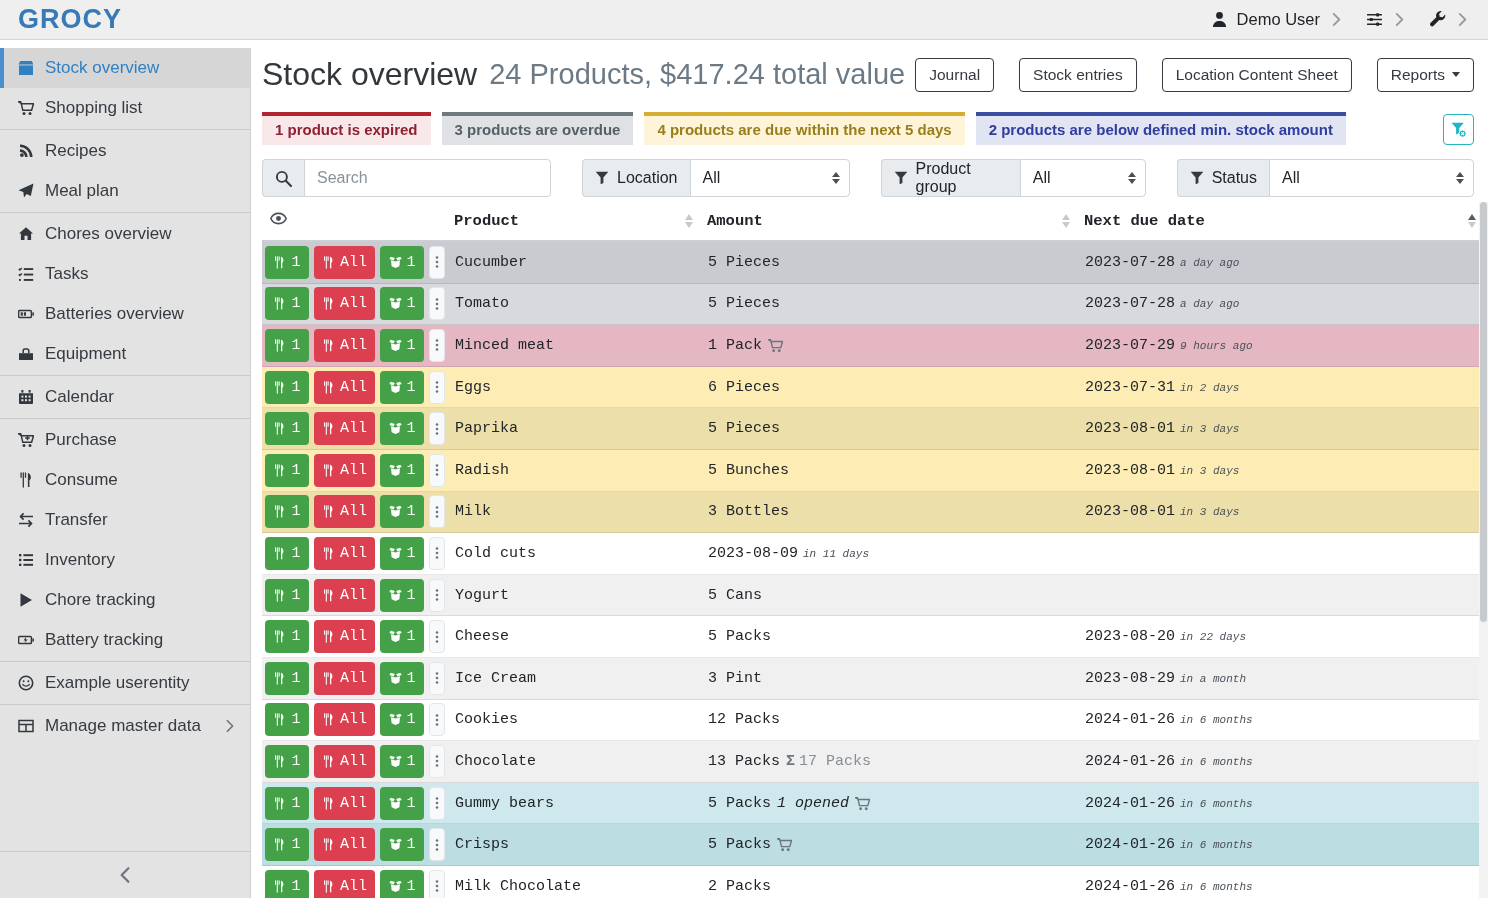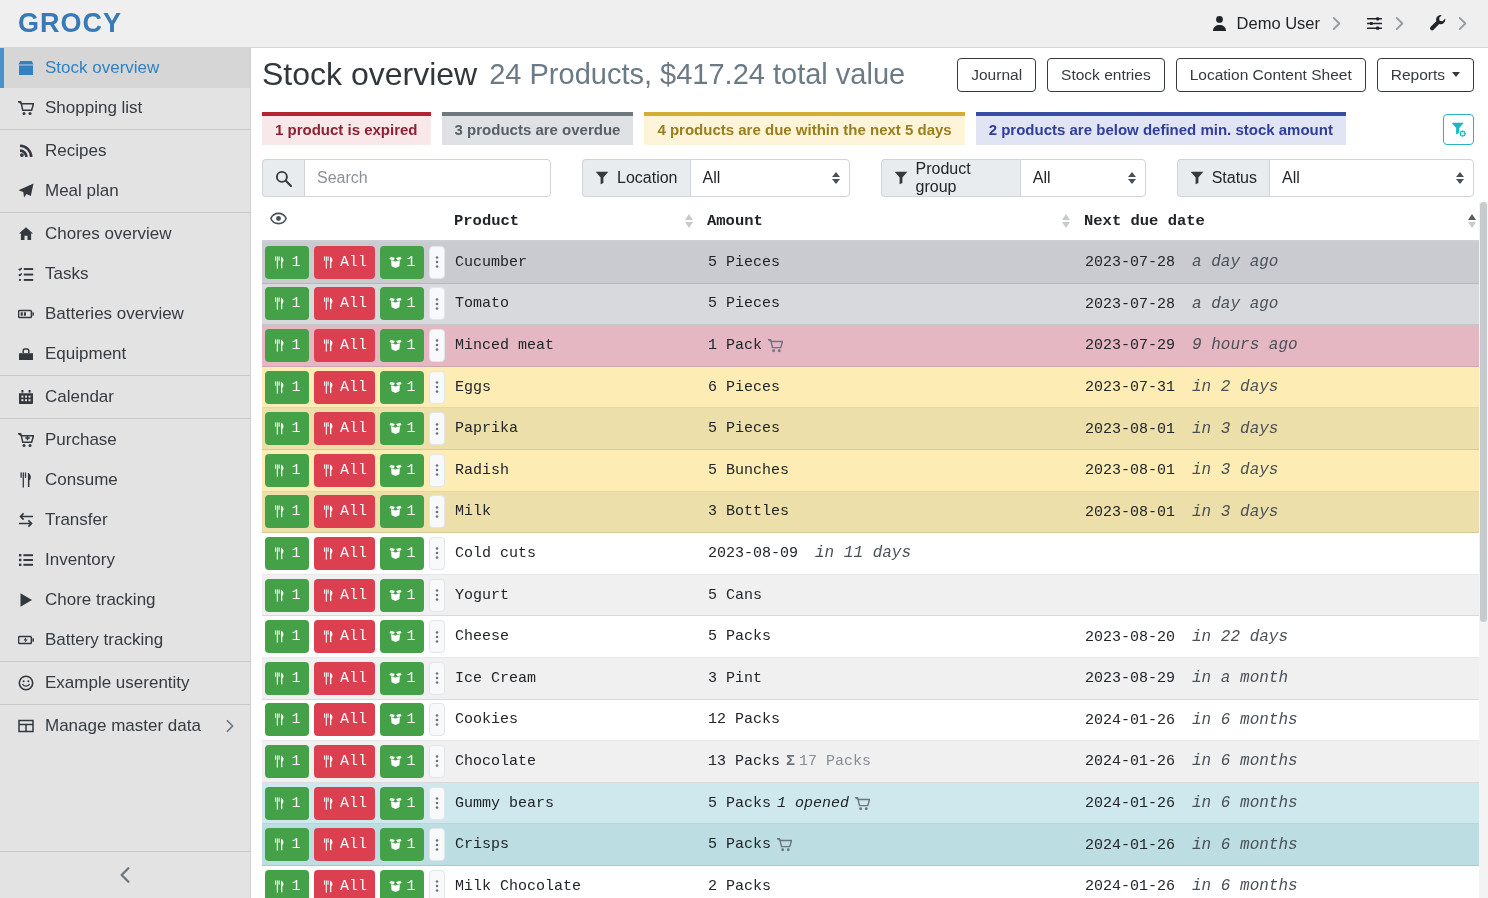--- a/index.html
+++ b/index.html
@@ -1,20 +1,20 @@
 <!DOCTYPE html>
 <html><head>
 <meta charset="utf-8">
 <style>
   * { margin:0; padding:0; box-sizing:border-box; }
   html,body { width:1488px; height:898px; overflow:hidden; background:#fff;
     font-family:"Liberation Sans", sans-serif; color:#212529; }
 
   
-  .topbar { position:fixed; left:0; top:0; right:0; height:48px; background:#efefef;
+  .topbar { position:fixed; left:0; top:0; right:0; height:40px; background:#efefef;
     border-bottom:1px solid #d6d6d6; display:flex; align-items:center; padding:0 18px; z-index:30; }
   .logo { color:#3879b7; font-size:27px; font-weight:bold; letter-spacing:1px; transform:scaleY(1.05); }
   .topbar-right { margin-left:auto; display:flex; align-items:center; gap:8px; }
   .topbar-group { display:flex; align-items:center; gap:9px; margin-left:14px; cursor:pointer; }
   .topbar-group .icon { font-size:17px; color:#212529; }
   .user-label { font-size:16.5px; color:#212529; }
   .chev { font-size:15px; color:#959ba1; display:inline-flex; }
   .chev svg { width:1em; height:1em; }
 
   
@@ -31,21 +31,21 @@
     border-top:1px solid #c9c9c9; display:flex; align-items:center; justify-content:center;
     color:#6c757d; font-size:18px; cursor:pointer; }
 
   
   .main { position:absolute; left:252px; top:48px; right:0; bottom:0; background:#fff;
     padding:8px 4px 0 10px; }
 
   .title-row { display:flex; align-items:center; padding-right:10px; }
   .page-title { font-size:32px; font-weight:500; color:#32373c; }
   .page-subtitle { font-size:29px; color:#6c7a86; margin-left:12px; font-weight:400; }
-  .page-actions { margin-left:auto; display:flex; gap:11px; }
+  .page-actions { margin-left:auto; display:flex; gap:25px; }
   .btn-outline { background:#fff; border:1px solid #343a40; border-radius:4px; color:#343a40;
     font-size:15.5px; padding:7px 13px; cursor:pointer; font-family:inherit; display:inline-flex;
     align-items:center; gap:7px; }
   .caret-down { width:0; height:0; border-left:4.5px solid transparent; border-right:4.5px solid transparent;
     border-top:5.5px solid #343a40; display:inline-block; }
 
   
   .banner-row { display:flex; gap:11px; margin-top:19px; position:relative; padding-right:10px; }
   .banner { border-top:4px solid; padding:5px 13px 7px; font-size:15px; font-weight:bold; cursor:pointer; }
   .banner.expired  { border-color:#b2252f; background:#f8e8ea; color:#8f2130; }
@@ -108,21 +108,21 @@
     color:#6c757d; font-size:14px; display:inline-flex; align-items:center; justify-content:center;
     cursor:pointer; padding:0; }
 
   .cell-product, .cell-amount { font-size:15px; color:#212529; padding-left:7px; }
   .cell-amount { display:flex; align-items:center; gap:6px; }
   .opened-note { font-style:italic; }
   .sum-part { color:#878e95; display:inline-flex; align-items:center; gap:4px; }
   .sum-sigma { font-weight:bold; color:#6c757d; }
   .cart-ic { color:#6c757d; font-size:15px; }
   .cell-due { font-size:15px; padding-left:7px; }
-  .due-note { font-style:italic; font-size:16px; color:#495057; margin-left:17px; }
+  .due-note { font-style:italic; font-size:11px; color:#495057; margin-left:5px; }
 
   .icon { display:inline-flex; align-items:center; justify-content:center; line-height:1; }
   .icon svg { width:1em; height:1em; display:block; }
 
   
   .scrollbar { position:fixed; right:0; top:202px; bottom:0; width:9px; background:#f3f3f3; z-index:40; }
   .scrollbar-thumb { position:absolute; top:0; left:1px; right:1px; height:420px; background:#c7cacc;
     border-radius:4px; }
 </style>
 </head>

